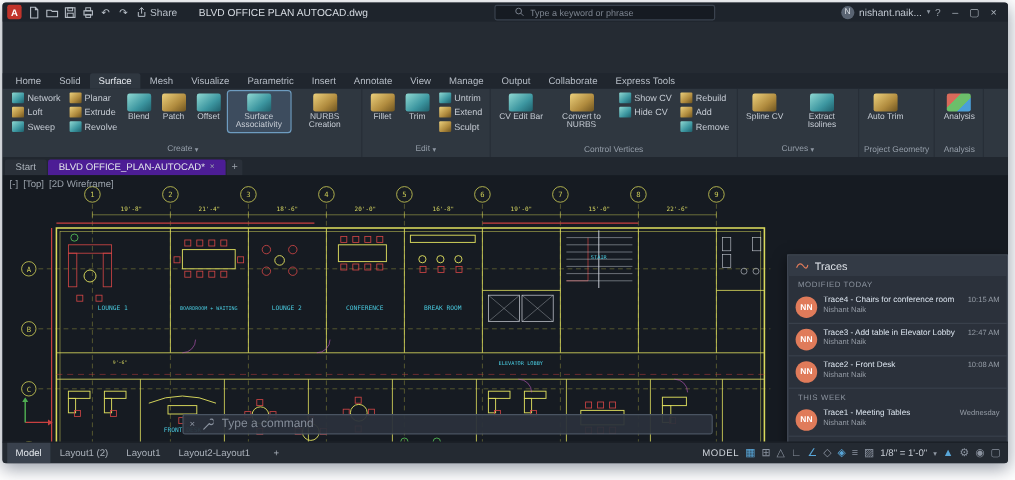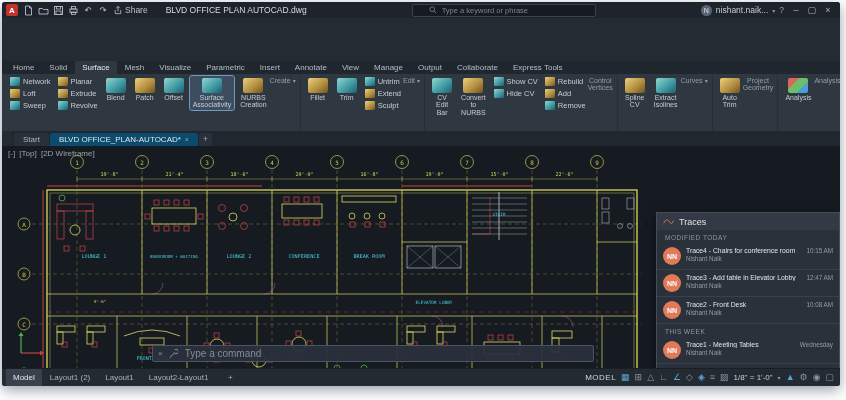--- a/index.html
+++ b/index.html
@@ -27,39 +27,39 @@
   .winbtns{display:flex;align-items:center;}
   .winbtns span{width:16px;text-align:center;color:#aab1ba;font-size:9px;}
 
   
   .tabrow{height:13px;background:#20262e;display:flex;align-items:flex-end;padding:0 4px;gap:1px;flex:0 0 auto;margin-top:43px;}
   .rtab{font-size:8px;color:#b6bdc6;padding:0 7px;line-height:13px;white-space:nowrap;}
   .rtab.active{background:#2f3740;color:#e6eaef;border-radius:2px 2px 0 0;}
 
   
   .ribbon{height:57px;background:#2f3740;display:flex;align-items:stretch;padding:0 2px;flex:0 0 auto;}
-  .panel{display:flex;flex-direction:row;border-right:1px solid #272e37;padding:2px 4px 0;}
+  .panel{display:flex;flex-direction:column;border-right:1px solid #272e37;padding:2px 4px 0;}
   .pbody{flex:1;display:flex;align-items:flex-start;gap:3px;}
   .plabel{text-align:center;font-size:7px;color:#959ea9;padding:1px 0 2px;display:flex;justify-content:center;gap:2px;}
   .col{display:flex;flex-direction:column;gap:1px;}
   .bs{display:flex;align-items:center;gap:3px;font-size:7.5px;color:#c6ccd4;padding:1px 2px;border-radius:2px;white-space:nowrap;}
   .bb{display:flex;flex-direction:column;align-items:center;gap:1px;font-size:7px;color:#c6ccd4;padding:2px 3px 1px;border-radius:2px;text-align:center;line-height:1.05;}
   .bb .lbl{display:block;max-width:46px;}
   .bb.active{background:#3d4c5e;outline:1px solid #6e9cc0;}
   .ic-s{width:10px;height:9px;border-radius:1px;flex:0 0 auto;}
   .ic-b{width:20px;height:15px;border-radius:2px;}
   .gold{background:linear-gradient(140deg,#ecd07c,#b08b3e 60%,#6e5420);}
   .teal{background:linear-gradient(140deg,#8fd8d2,#3c96a0 60%,#1f5f6b);}
   .multi{background:linear-gradient(135deg,#d96a5a 0 33%,#6cbf6a 33% 66%,#4a9fd8 66%);}
   .caret{font-size:6px;color:#8f98a3;}
 
   
-  .filetabs{height:15px;background:#21272f;display:flex;align-items:flex-end;gap:1px;padding:0 2px;flex:0 0 auto;margin-left:10px;}
+  .filetabs{height:15px;background:#21272f;display:flex;align-items:flex-end;gap:1px;padding:0 2px;flex:0 0 auto;}
   .ftab{height:13px;line-height:13px;font-size:8px;padding:0 9px;background:#2a3039;color:#aeb5be;border-radius:2px 2px 0 0;display:flex;align-items:center;gap:4px;}
-  .ftab.active{background:#0c4a6e;color:#e2e6eb;}
+  .ftab.active{background:#4c1d95;color:#e2e6eb;}
   .ftab .fx{font-size:7px;color:#9aa2ab;}
   .fplus{width:13px;height:13px;text-align:center;line-height:13px;color:#9aa2ab;font-size:9px;background:#2a3039;border-radius:2px 2px 0 0;}
 
   
   .canvas{position:relative;flex:1;background:#161b22;overflow:hidden;}
   .vplabel{position:absolute;left:6px;top:3px;font-size:8px;color:#9aa2ab;z-index:2;}
   .vplabel span{margin-right:2px;}
   .planwrap{position:absolute;inset:0;}
   .cmdbar{position:absolute;left:150px;bottom:6px;width:430px;height:15px;background:rgba(42,49,59,.94);
     border:1px solid #4a5462;border-radius:2px;display:flex;align-items:center;gap:5px;padding:0 5px;z-index:3;}

